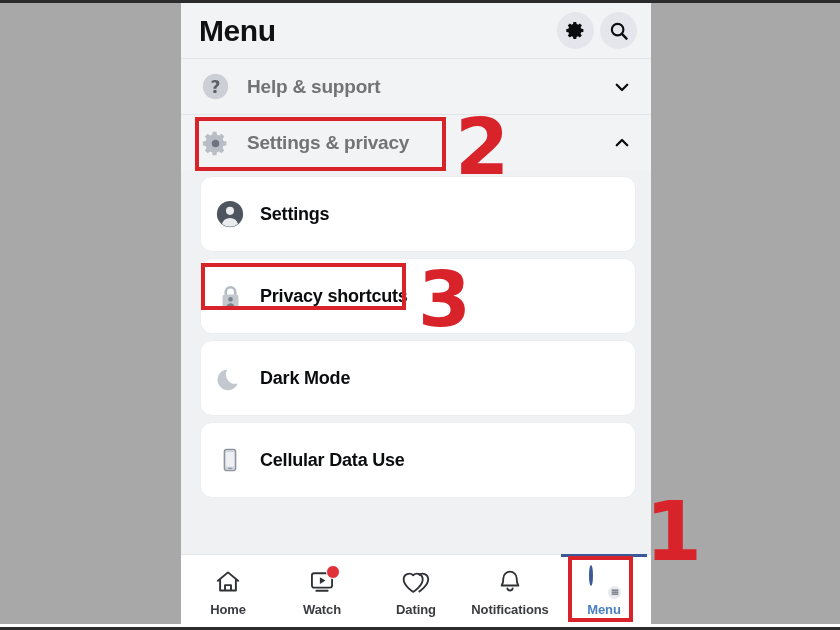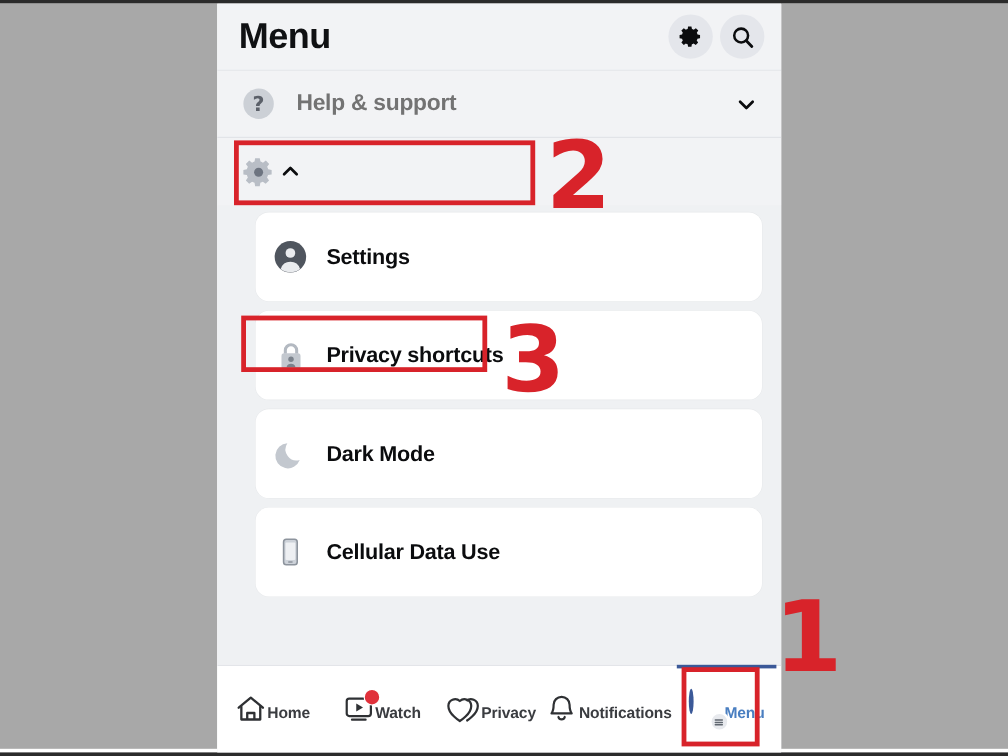--- a/index.html
+++ b/index.html
@@ -115,21 +115,21 @@
     letter-spacing: -0.2px;
   }
   .chev {
     width: 22px; height: 22px;
     display: flex; align-items: center; justify-content: center;
     flex: 0 0 22px;
   }
 
   
   .cards {
-    padding: 6px 16px 0 32px;
+    padding: 6px 16px 0 20px;
     box-sizing: border-box;
   }
   .card {
     background: #ffffff;
     border-radius: 11px;
     height: 74px;
     display: flex;
     align-items: center;
     padding: 0 14px;
     box-sizing: border-box;
@@ -157,21 +157,21 @@
     height: 72px;
     background: #ffffff;
     border-top: 1px solid #e3e5e9;
     display: flex;
     align-items: center;
   }
   .nav-item {
     flex: 1;
     height: 72px;
     display: flex;
-    flex-direction: row;
+    flex-direction: column;
     align-items: center;
     justify-content: center;
     position: relative;
   }
   .nav-icon {
     height: 32px;
     display: flex; align-items: center; justify-content: center;
     position: relative;
   }
   .nav-label {
@@ -295,20 +295,21 @@
       </span>
     </div>
 
     <div class="collapse-row">
       <span class="row-icon">
         <svg width="29" height="29" viewBox="0 0 24 24" aria-hidden="true">
           <path fill="#b9bec6" d="M21 13.6v-3.2l-2.4-.4a6.9 6.9 0 0 0-.7-1.7l1.4-2-2.3-2.3-2 1.4a6.9 6.9 0 0 0-1.7-.7L12.8 2.3H9.6l-.4 2.4c-.6.17-1.16.4-1.68.7l-2-1.4L3.2 6.3l1.4 2c-.3.52-.53 1.1-.7 1.7l-2.4.4v3.2l2.4.4c.17.6.4 1.17.7 1.7l-1.4 2 2.3 2.3 2-1.4c.52.3 1.1.53 1.7.7l.4 2.4h3.2l.4-2.4c.6-.17 1.17-.4 1.7-.7l2 1.4 2.3-2.3-1.4-2c.3-.53.53-1.1.7-1.7l2.3-.4z"></path>
           <circle cx="12" cy="12" r="3.1" fill="#6d7480"></circle>
         </svg>
       </span>
+      <span class="row-label">Settings &amp; privacy</span>
       <span class="chev">
         <svg width="18" height="18" viewBox="0 0 24 24" aria-hidden="true">
           <polyline points="5,15 12,8 19,15" fill="none" stroke="#0b0c0e" stroke-width="3" stroke-linecap="round" stroke-linejoin="round"></polyline>
         </svg>
       </span>
     </div>
 
     <div class="cards">
 
       <div class="card">
@@ -382,21 +383,21 @@
         <div class="nav-label">Watch</div>
       </div>
 
       <div class="nav-item">
         <div class="nav-icon">
           <svg width="30" height="30" viewBox="0 0 34 32" aria-hidden="true">
             <path d="M13.8 27.2C13.8 27.2 3 20.6 3 12.9A6.4 6.4 0 0 1 13.8 8.3 6.4 6.4 0 0 1 24.6 12.9c0 7.7-10.8 14.3-10.8 14.3z" fill="none" stroke="#2f3134" stroke-width="2.1" stroke-linejoin="round"></path>
             <path d="M20 27.2S30.8 20.6 30.8 12.9a6.4 6.4 0 0 0-10.8-4.6" fill="none" stroke="#2f3134" stroke-width="2.1" stroke-linejoin="round"></path>
           </svg>
         </div>
-        <div class="nav-label">Privacy</div>
+        <div class="nav-label">Dating</div>
       </div>
 
       <div class="nav-item">
         <div class="nav-icon">
           <svg width="28" height="28" viewBox="0 0 32 32" aria-hidden="true">
             <path d="M16 4.2a7.6 7.6 0 0 1 7.6 7.6c0 5.6 2 8.2 2 8.2H6.4s2-2.6 2-8.2A7.6 7.6 0 0 1 16 4.2z" fill="none" stroke="#2f3134" stroke-width="2.1" stroke-linejoin="round"></path>
             <path d="M13 23.4a3.1 3.1 0 0 0 6 0" fill="none" stroke="#2f3134" stroke-width="2.1" stroke-linecap="round"></path>
           </svg>
         </div>
         <div class="nav-label">Notifications</div>

